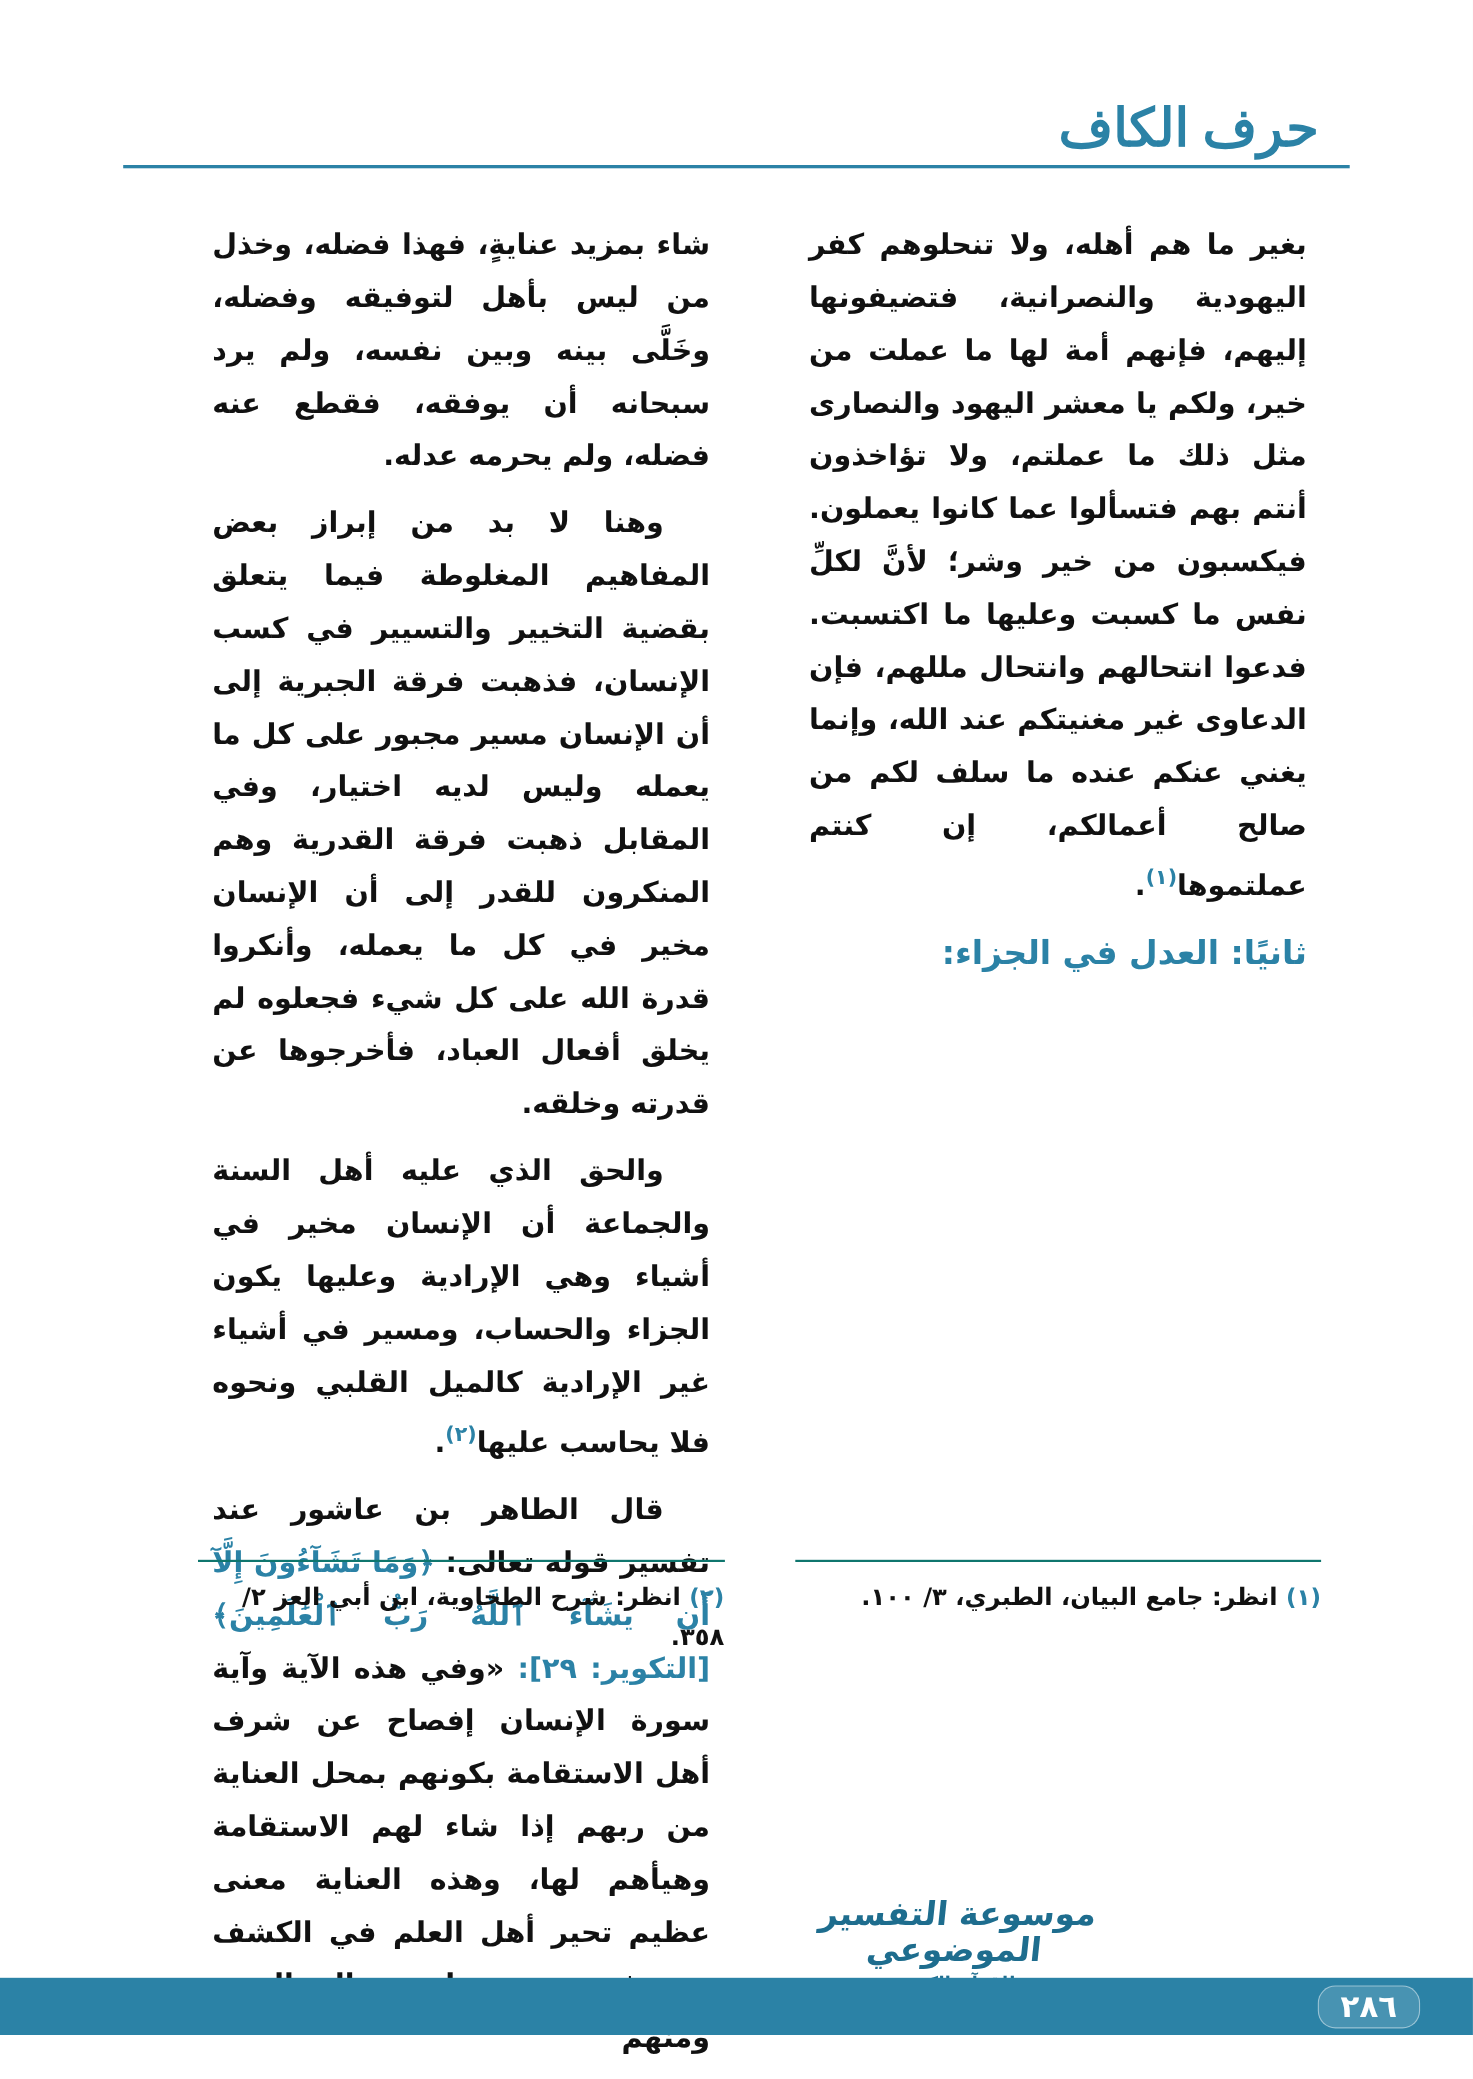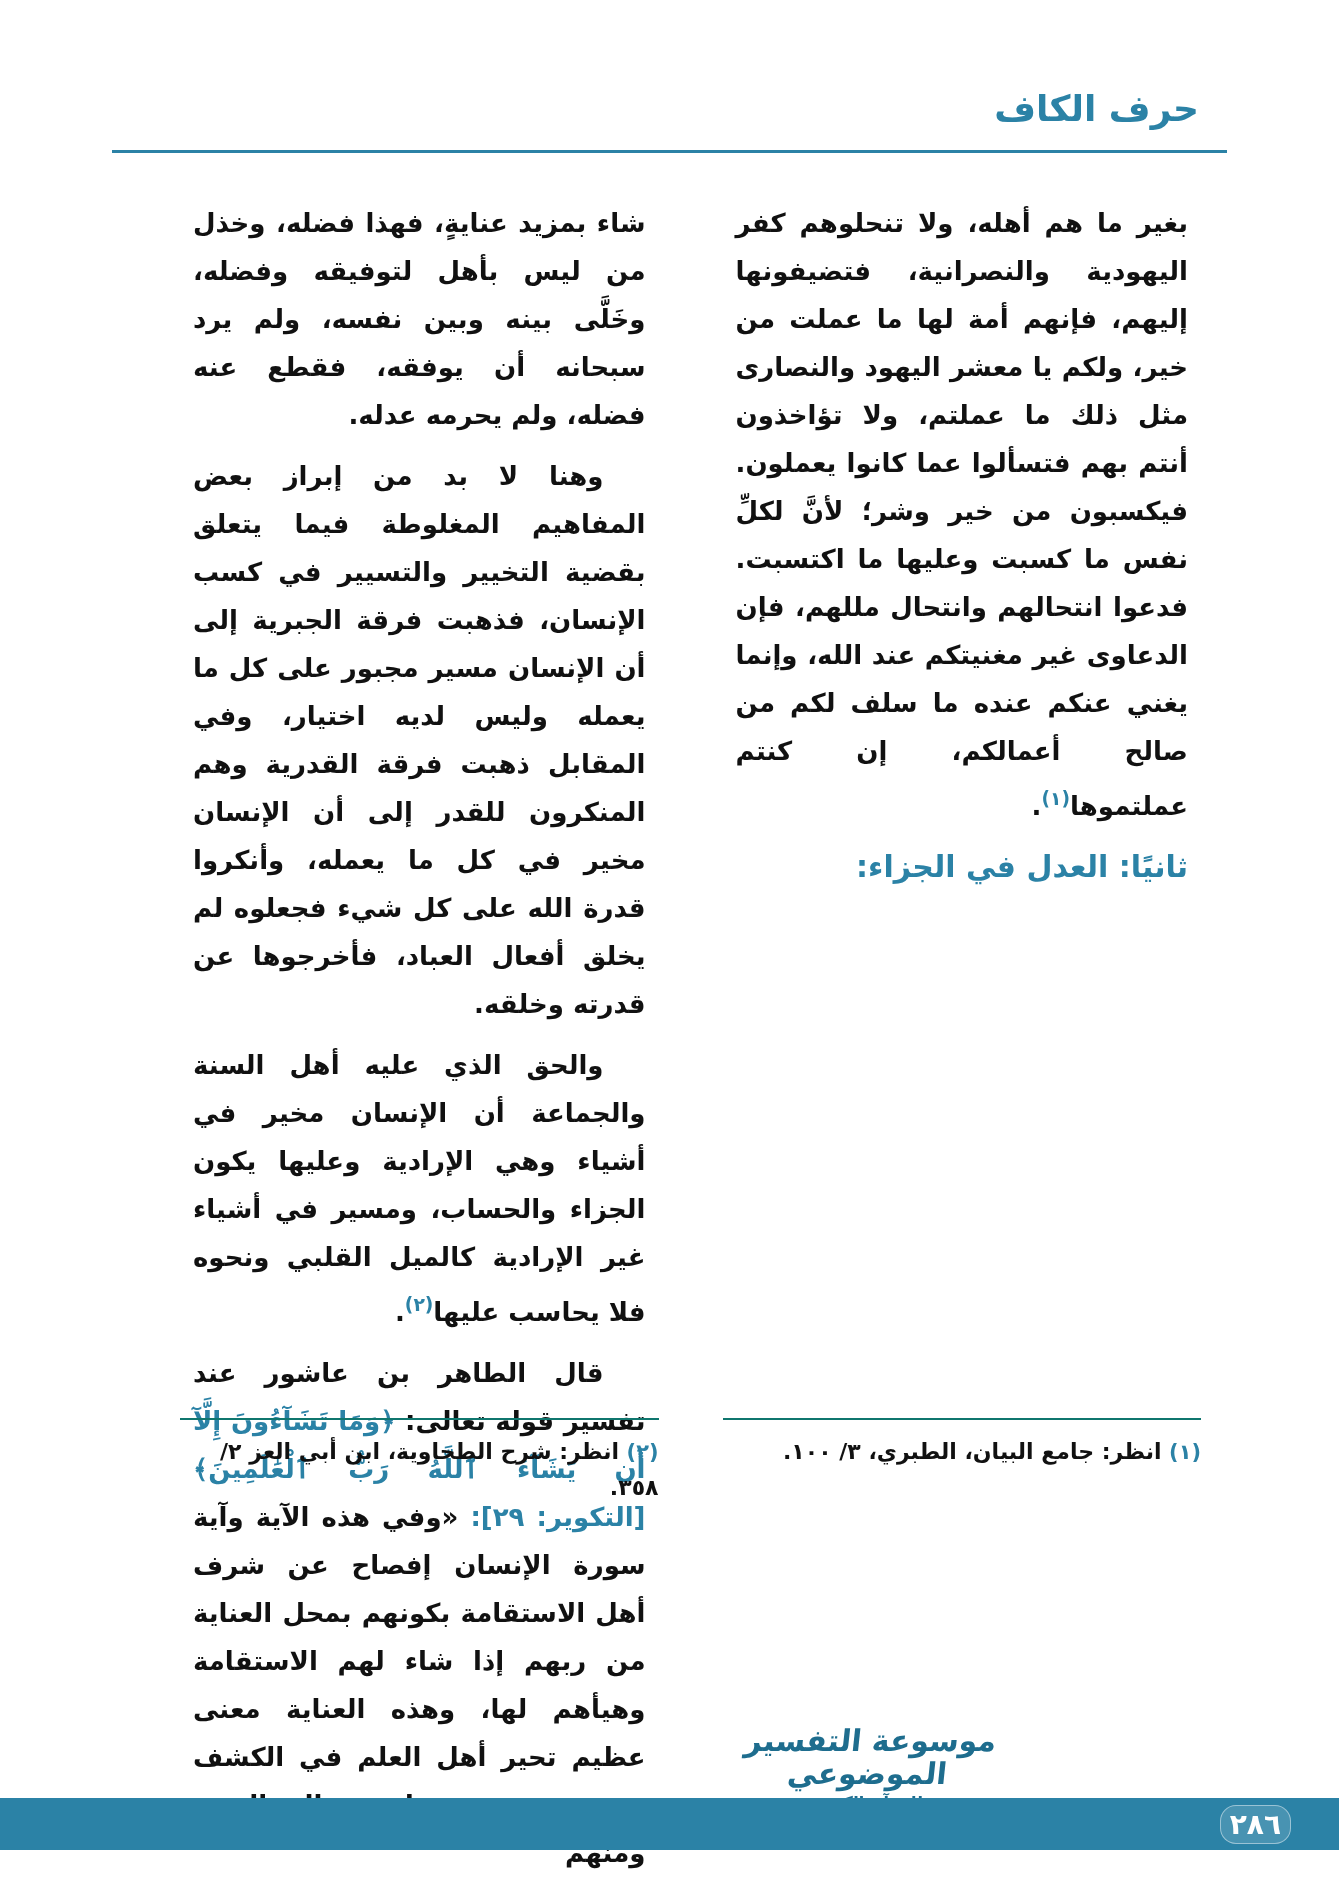--- a/index.html
+++ b/index.html
@@ -16,22 +16,23 @@
     background:#ffffff;
     font-family:"DejaVu Sans", sans-serif;
     direction:rtl;
     overflow:hidden;
     color:var(--ink);
   }
   
   .chapter-title{
     position:absolute;top:88px;right:140px;
     color:var(--accent);
-    font-size:36px;font-weight:bold;
+    font-size:48px;font-weight:bold;
     letter-spacing:1px;
+    font-family:Liberation Serif, serif;
   }
   .header-rule{
     position:absolute;top:150px;left:112px;right:112px;
     height:3px;background:var(--accent);
   }
   
   .content{
     position:absolute;top:186px;right:138px;left:180px;
     display:flex;gap:64px;
   }
@@ -93,21 +94,21 @@
     position:absolute;left:0;right:0;bottom:40px;height:52px;
     background:var(--accent);
     display:flex;align-items:center;
   }
   .page-number-pill{
     position:absolute;
     left:auto;right:48px;
     background:rgba(255,255,255,0.14);
     border:1px solid rgba(255,255,255,0.45);
     border-radius:16px;
-    padding:2px 9px;
+    padding:2px 20px;
   }
   .page-number{
     color:#ffffff;font-size:28px;font-weight:bold;
     letter-spacing:2px;
   }
 </style>
 </head>
 <body>
 
 <div class="page">

